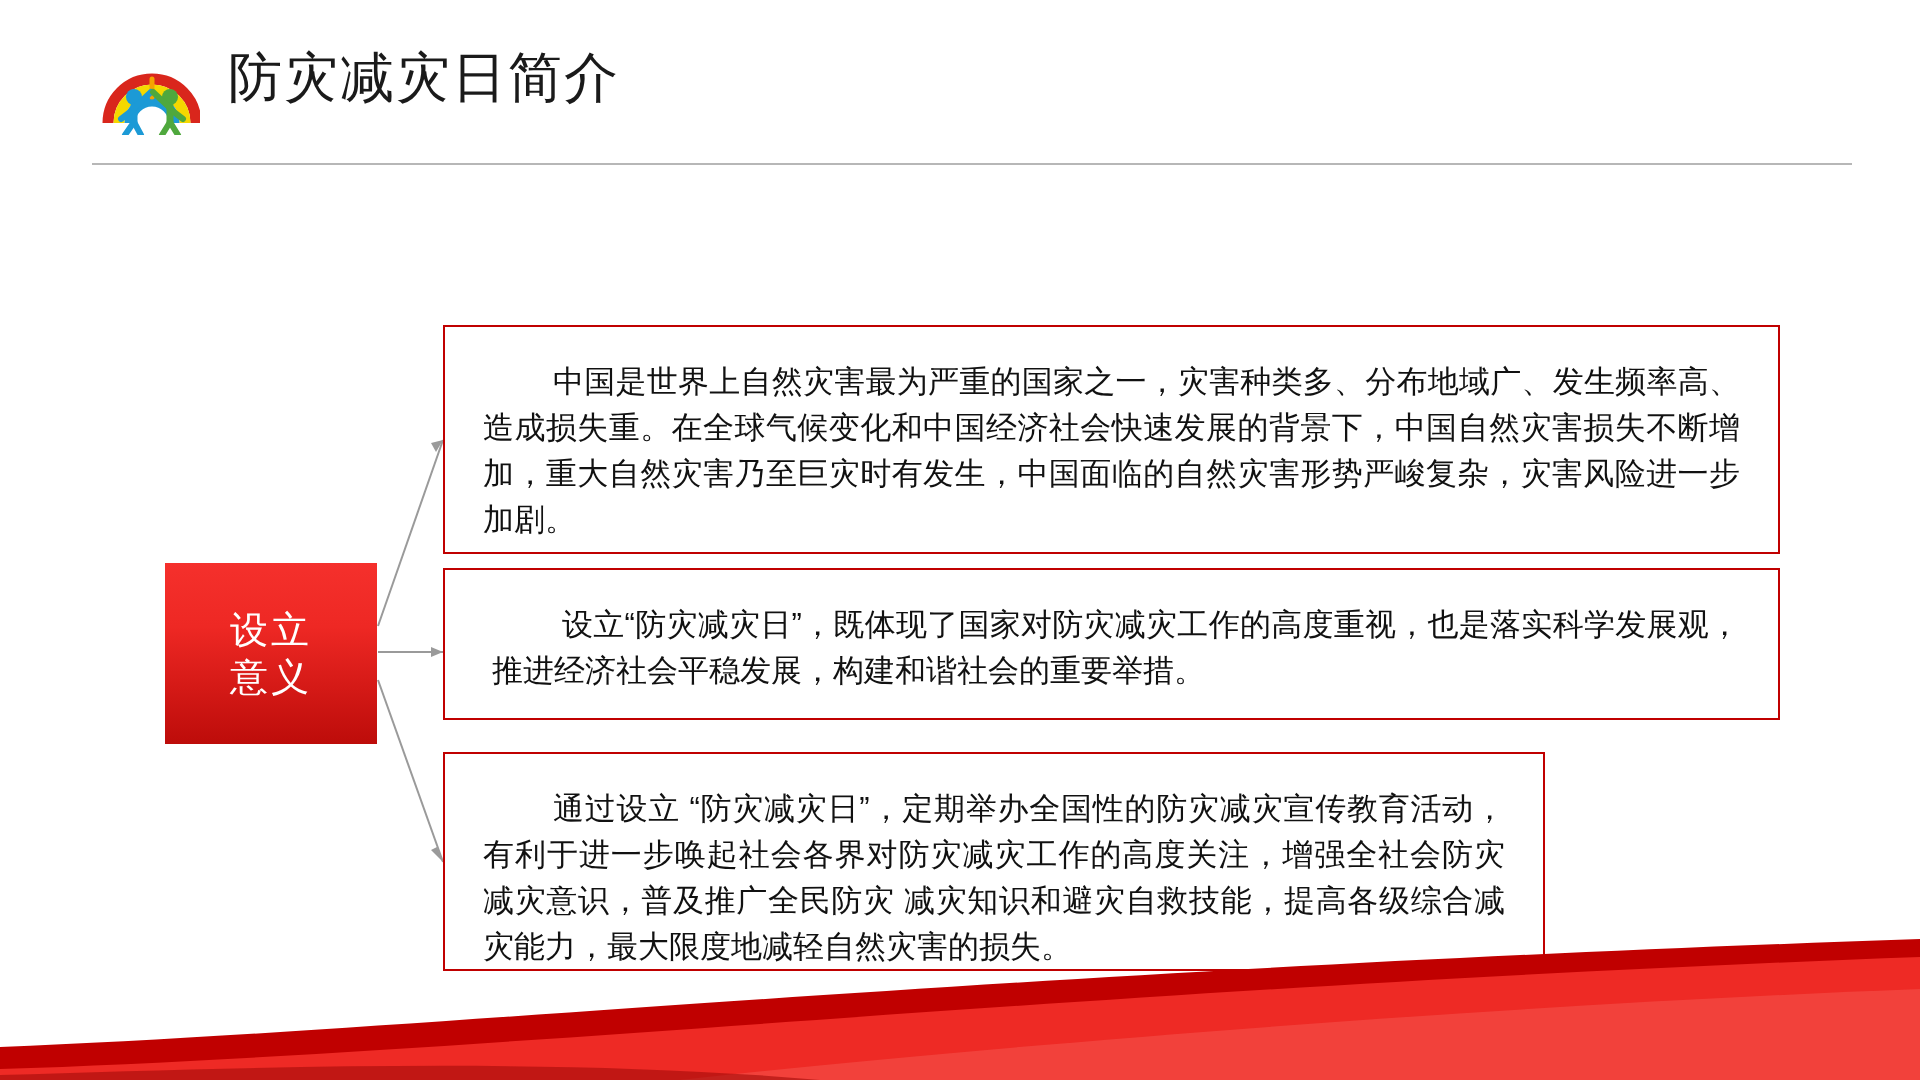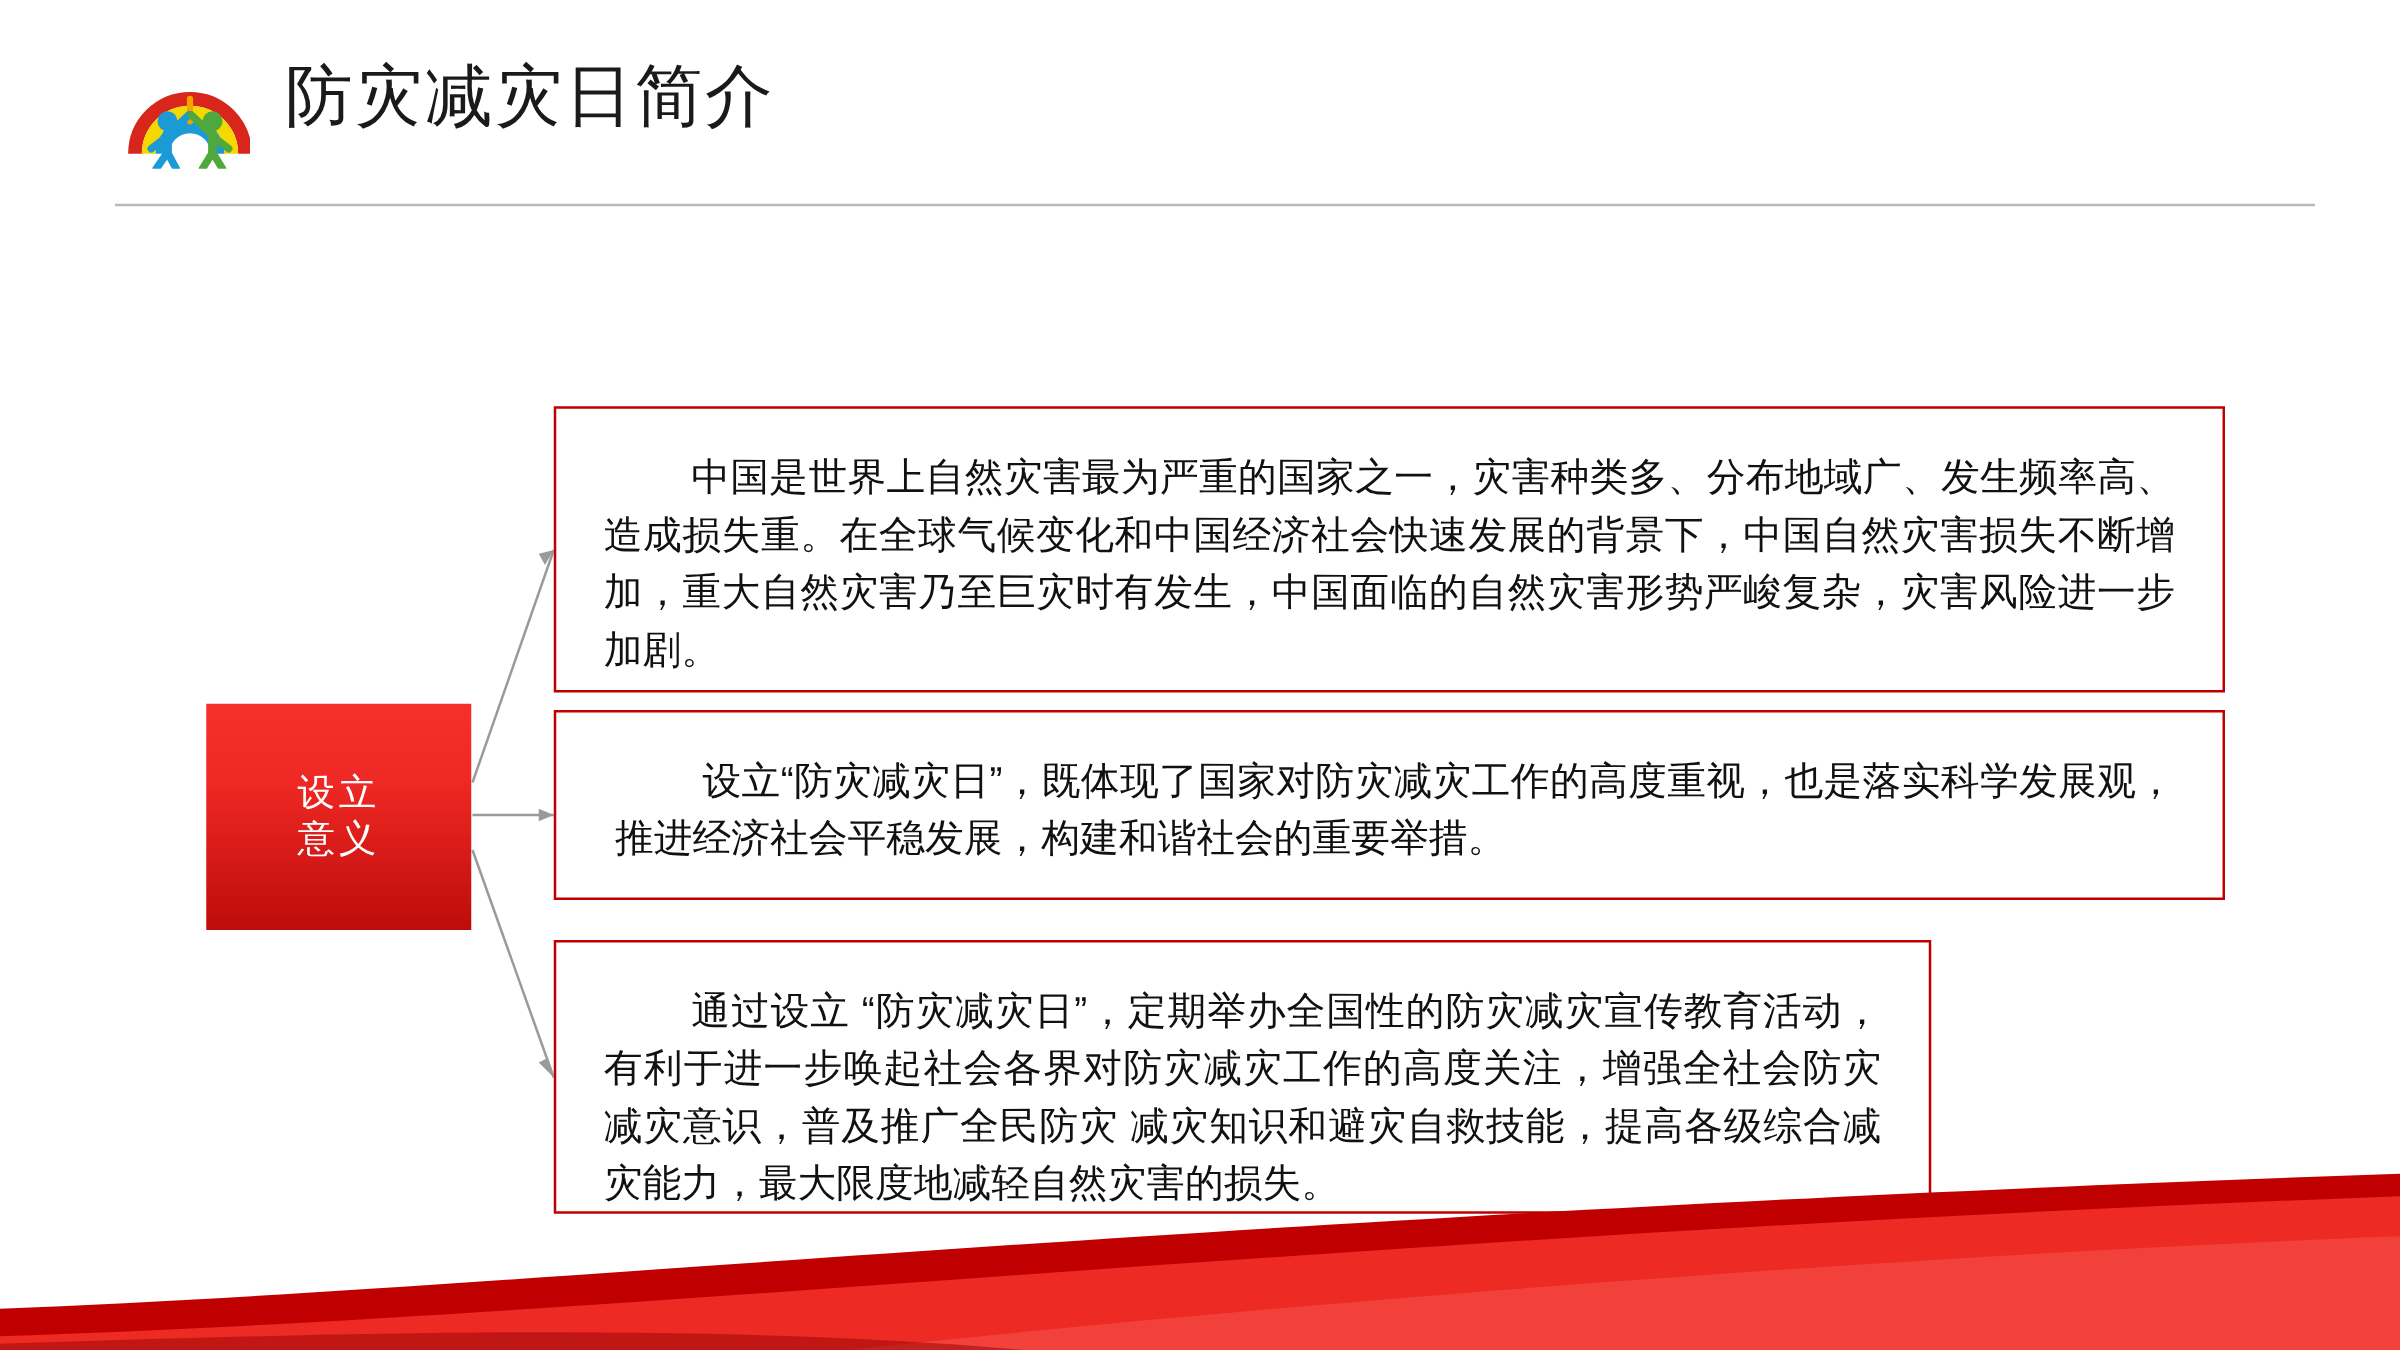--- a/index.html
+++ b/index.html
@@ -90,21 +90,21 @@
     height: 181px;
     background: linear-gradient(180deg, #f5302c 0%, #ee2824 35%, #bd0c0a 100%);
     color: #ffffff;
     display: flex;
     flex-direction: column;
     align-items: center;
     justify-content: center;
     line-height: 1.22;
   }
   .left-block-line {
-    font-size: 30px;
+    font-size: 38px;
     letter-spacing: 3px;
     white-space: nowrap;
     font-family: Liberation Serif, serif;
   }
 
   
   .connectors {
     position: absolute;
     left: 0; top: 0;
     width: 1920px;

